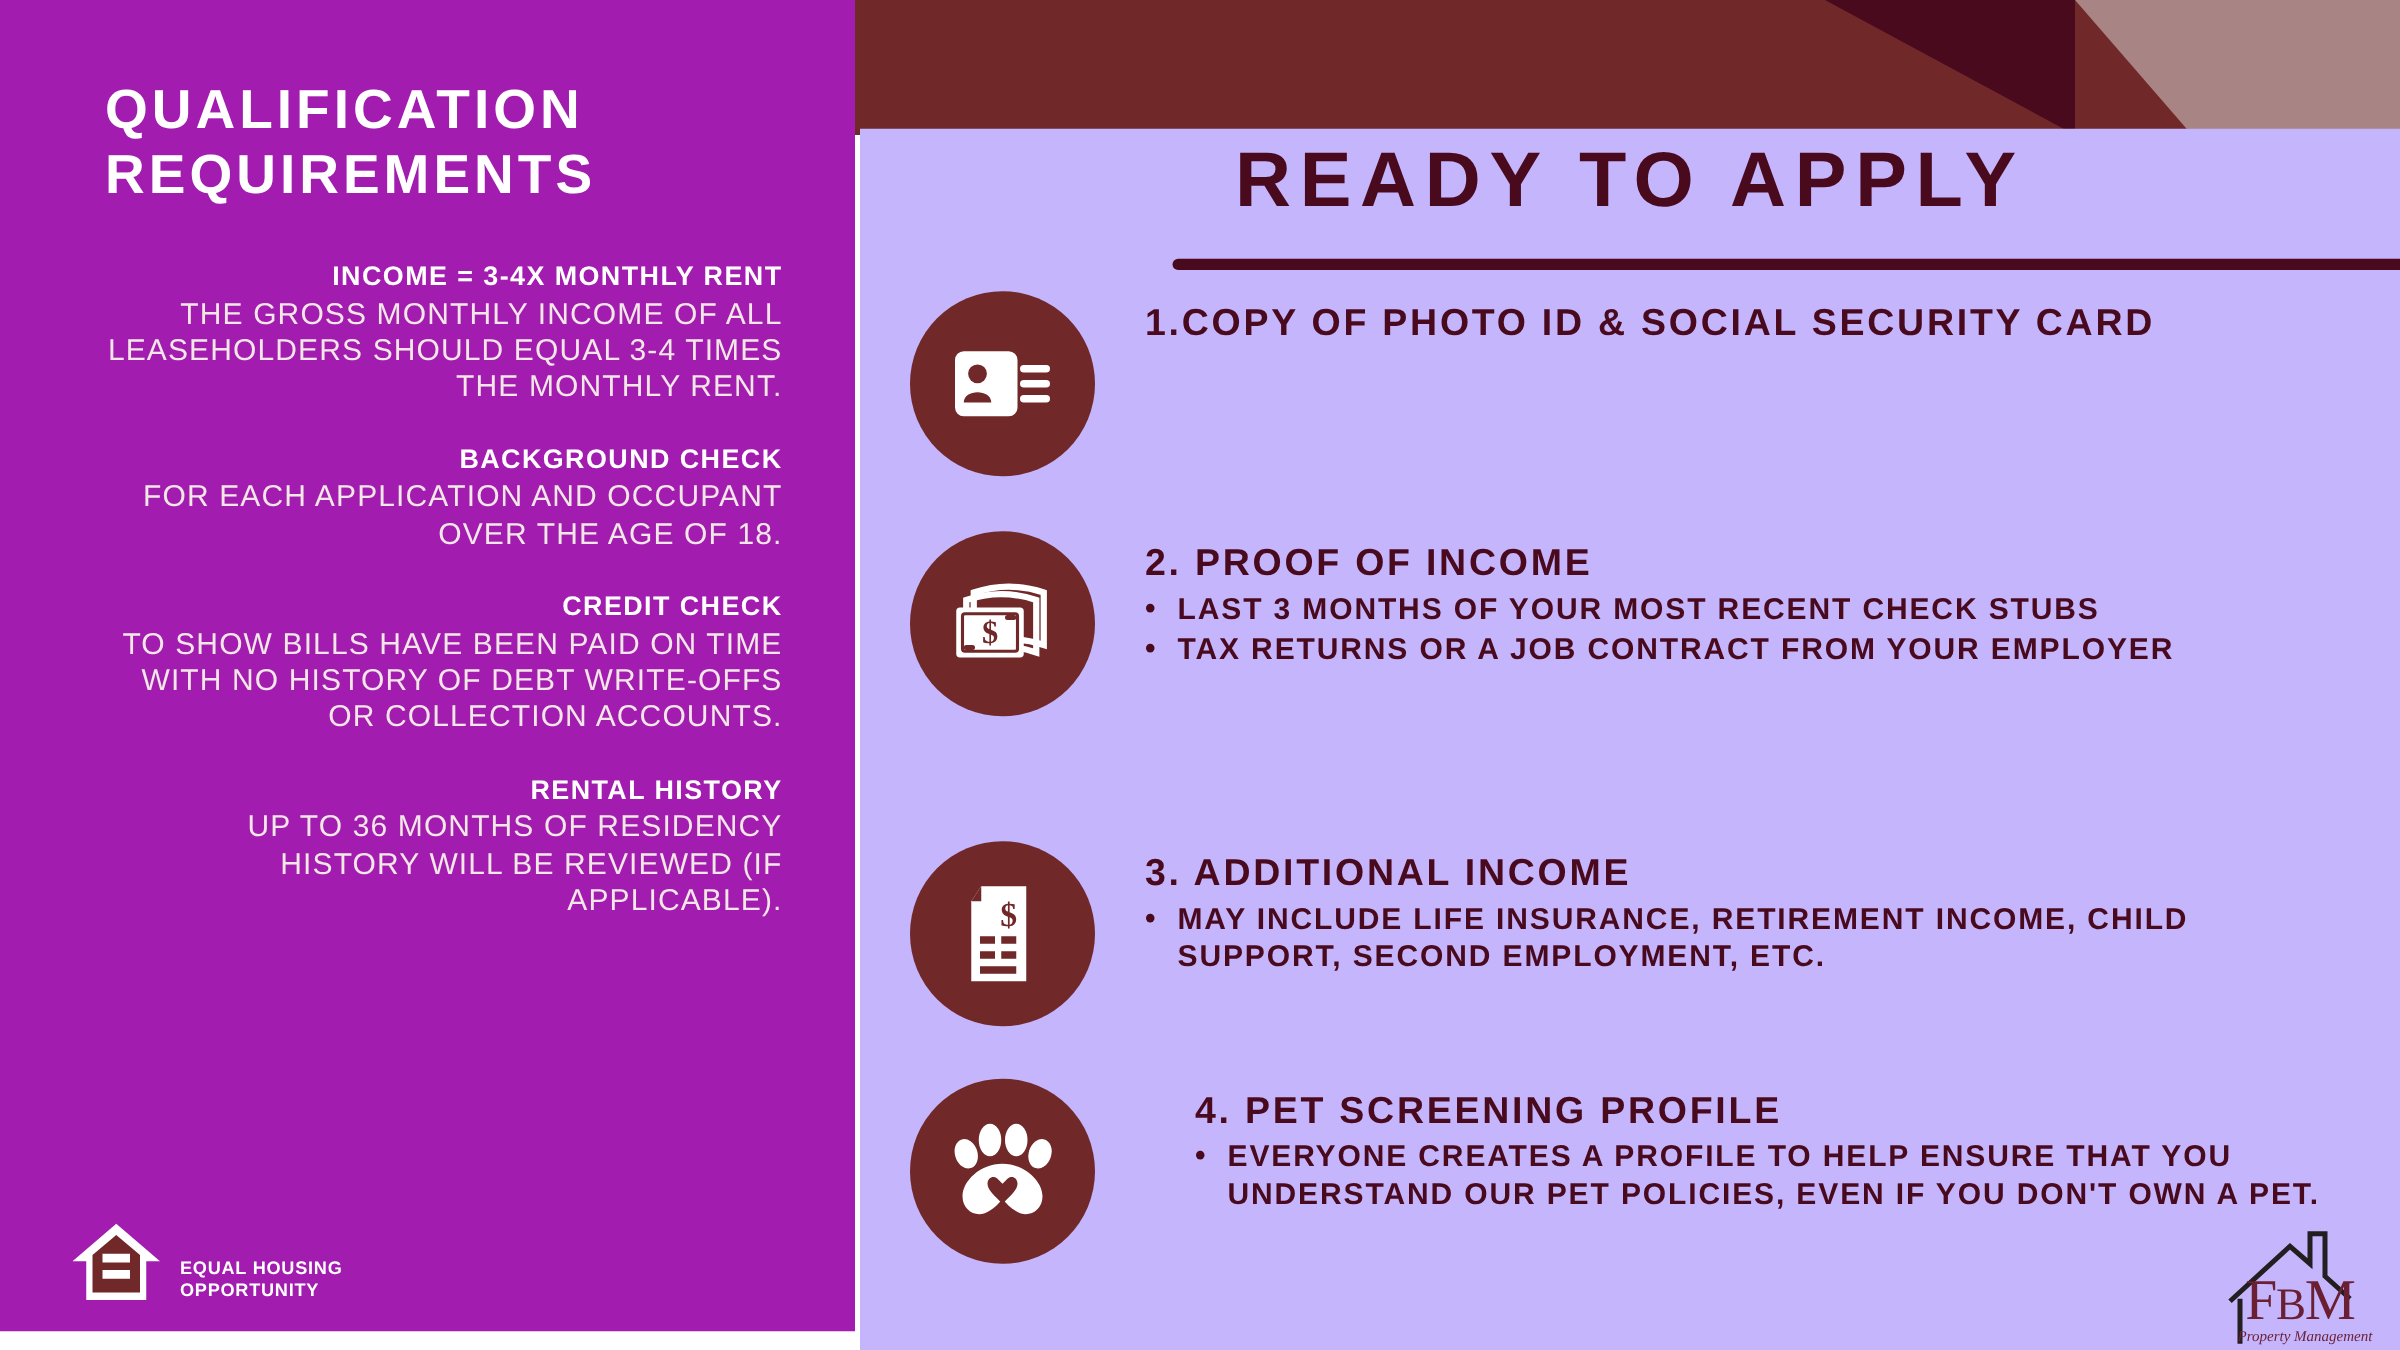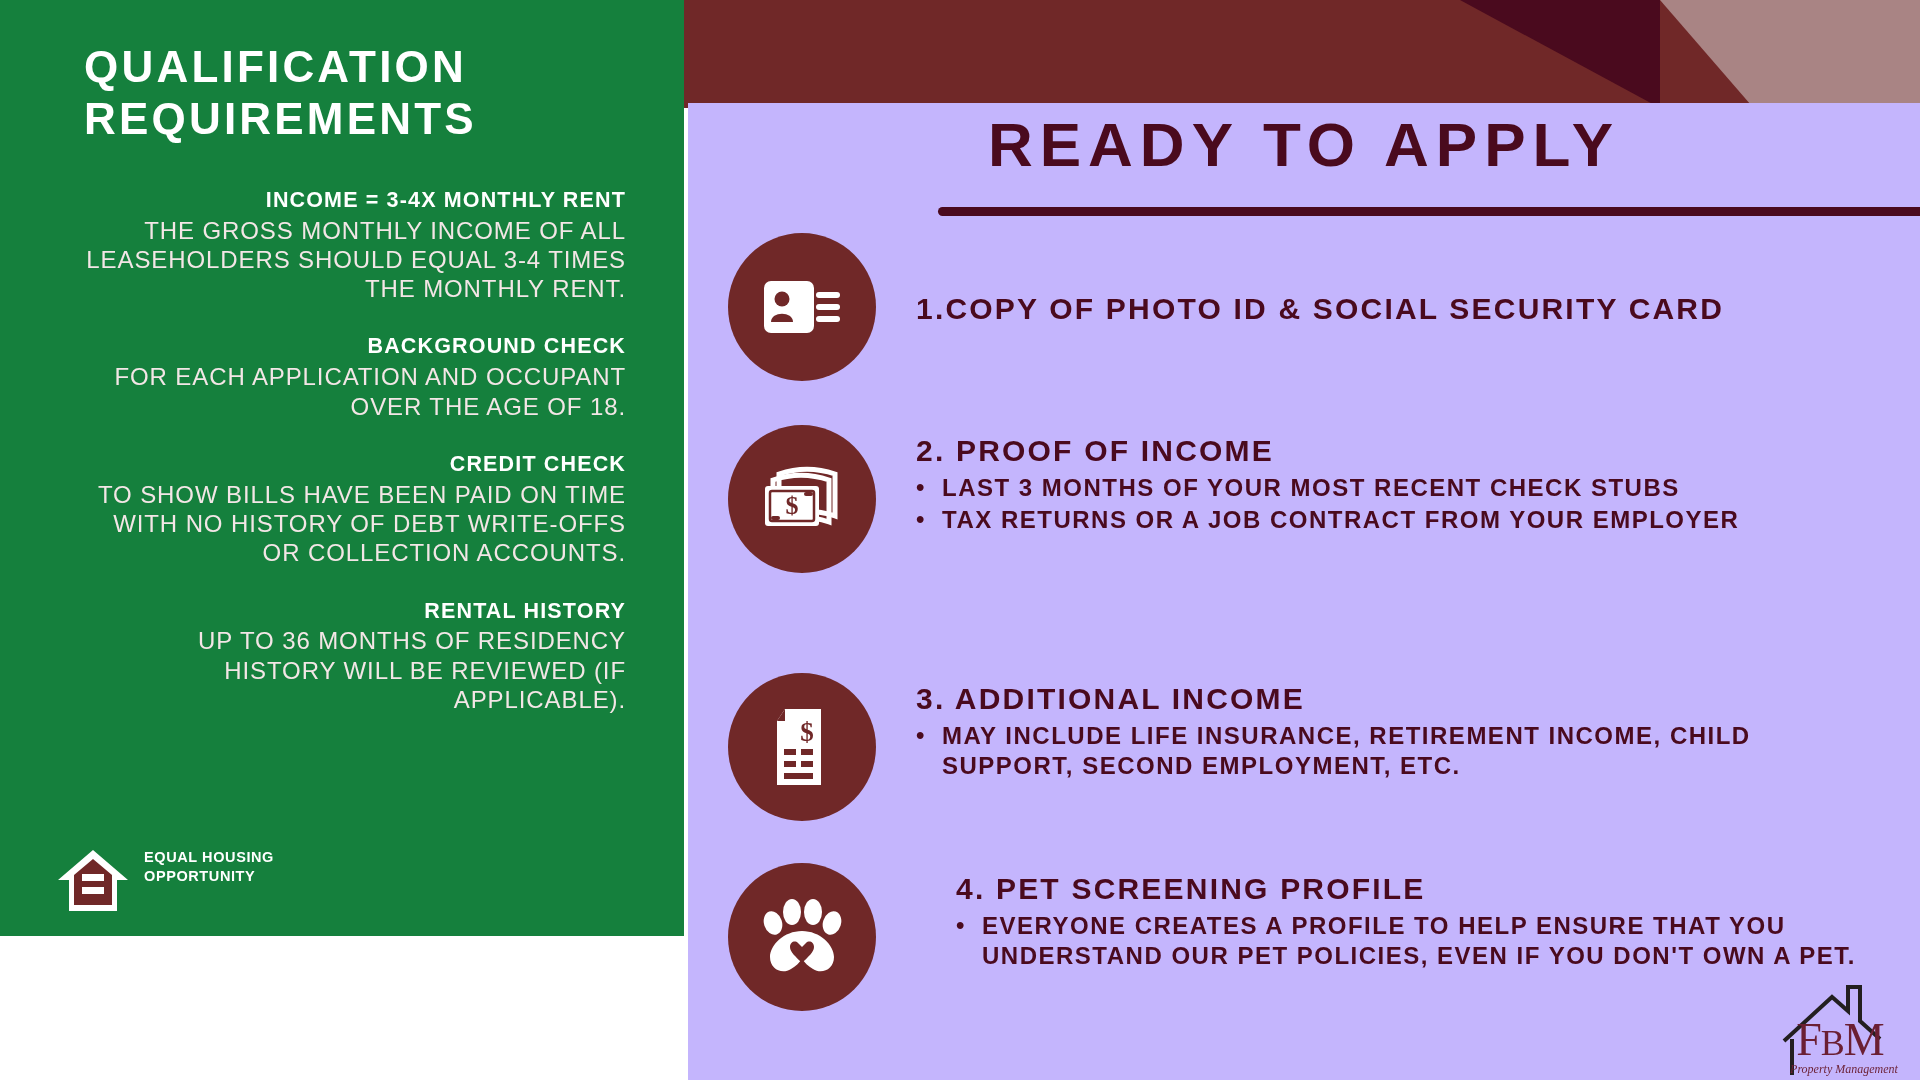--- a/index.html
+++ b/index.html
@@ -51,25 +51,25 @@
     background: #702828;
     z-index: 1;
   }
 
   
   .left-panel {
     position: absolute;
     top: 0;
     left: 0;
     width: 684px;
-    height: 936px;
-    background: #15803d;
+    height: 1065px;
+    background: #a21caf;
     z-index: 2;
     box-sizing: border-box;
-    padding: 23px 58px 0 84px;
+    padding: 44px 58px 0 84px;
   }
 
   .panel-title {
     color: #ffffff;
     font-size: 44px;
     font-weight: bold;
     letter-spacing: 3.2px;
     line-height: 1.18;
     margin: 18px 0 0 0;
     text-transform: uppercase;
@@ -100,21 +100,21 @@
     margin: 0;
     text-transform: uppercase;
   }
 
   
   .eho {
     position: absolute;
     left: 56px;
     bottom: 22px;
     display: flex;
-    align-items: flex-start;
+    align-items: flex-end;
     gap: 14px;
   }
   .eho-mark {
     width: 74px;
     height: 66px;
     flex: none;
   }
   .eho-text {
     color: #ffffff;
     font-size: 14.5px;
@@ -170,21 +170,21 @@
     left: 0;
     width: 1232px;
   }
   .step {
     position: absolute;
     left: 0;
     width: 1232px;
     display: flex;
     align-items: flex-start;
   }
-  .step-1 { top: 0px; align-items: center; }
+  .step-1 { top: 0px; }
   .step-2 { top: 192px; }
   .step-3 { top: 440px; }
   .step-4 { top: 630px; gap: 40px; }
 
   .step-icon {
     flex: none;
     width: 148px;
     height: 148px;
     border-radius: 50%;
     background: #702828;

